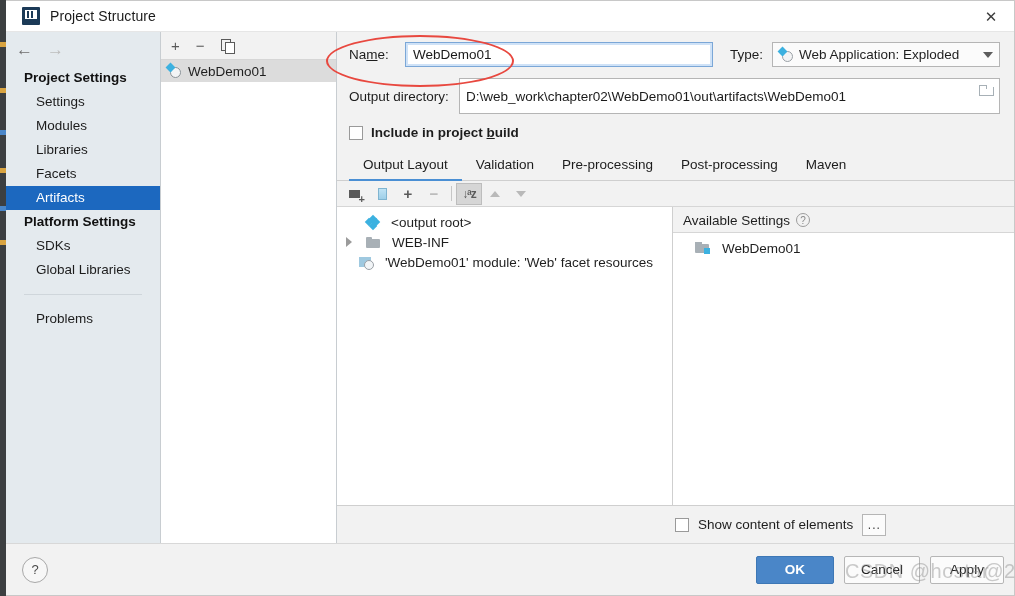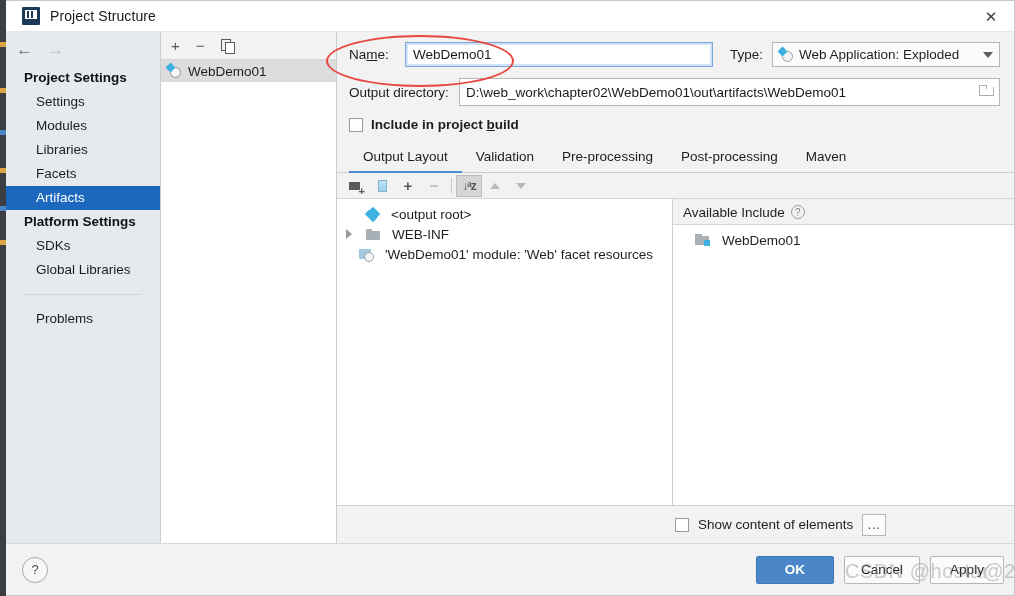--- a/index.html
+++ b/index.html
@@ -139,21 +139,21 @@
   .type-label { margin:0 9px 0 17px; }
   .combo {
     width:228px; height:25px; border:1px solid #b5b5b5; background:#fbfbfb;
     display:flex; align-items:center; padding:0 6px; gap:6px; cursor:pointer;
     position:relative; flex:0 0 228px;
   }
   .combo .cval { font-size:13.5px; flex:1 1 auto; }
   .caret { width:0;height:0;border-left:5px solid transparent;border-right:5px solid transparent;border-top:6px solid #5d5d5d; }
   .outdir-label { width:110px; }
   .path-input {
-    flex:1 1 auto; height:28px; border:1px solid #b5b5b5; background:#ffffff;
+    flex:1 1 auto; height:36px; border:1px solid #b5b5b5; background:#ffffff;
     padding:0 26px 0 6px; font-size:13.5px; display:flex; align-items:center;
     position:relative; min-width:0; color:#1a1a1a;
   }
   .folder-ico {
     position:absolute; right:7px; top:6px; width:13px; height:10px; cursor:pointer;
   }
   .folder-ico:before{
     content:""; position:absolute;left:0;top:2px;width:13px;height:8px;
     border:1.5px solid #a7b0b6;border-top:none;
   }
@@ -430,21 +430,21 @@
           </div>
           <div class="tree-row indent">
             <span class="mod-icon"></span>
             <span>'WebDemo01' module: 'Web' facet resources</span>
           </div>
         </div>
 
         <div class="pane-right">
           <div class="pane-right-top">
             <div class="avail-header">
-              <span>Available Include</span>
+              <span>Available Settings</span>
               <span class="help-round">?</span>
             </div>
           </div>
           <div class="pane-right-body">
             <div class="tree-row indent">
               <span class="avail-folder">
                   <em></em>
                 </span>
               <span>WebDemo01</span>
             </div>

